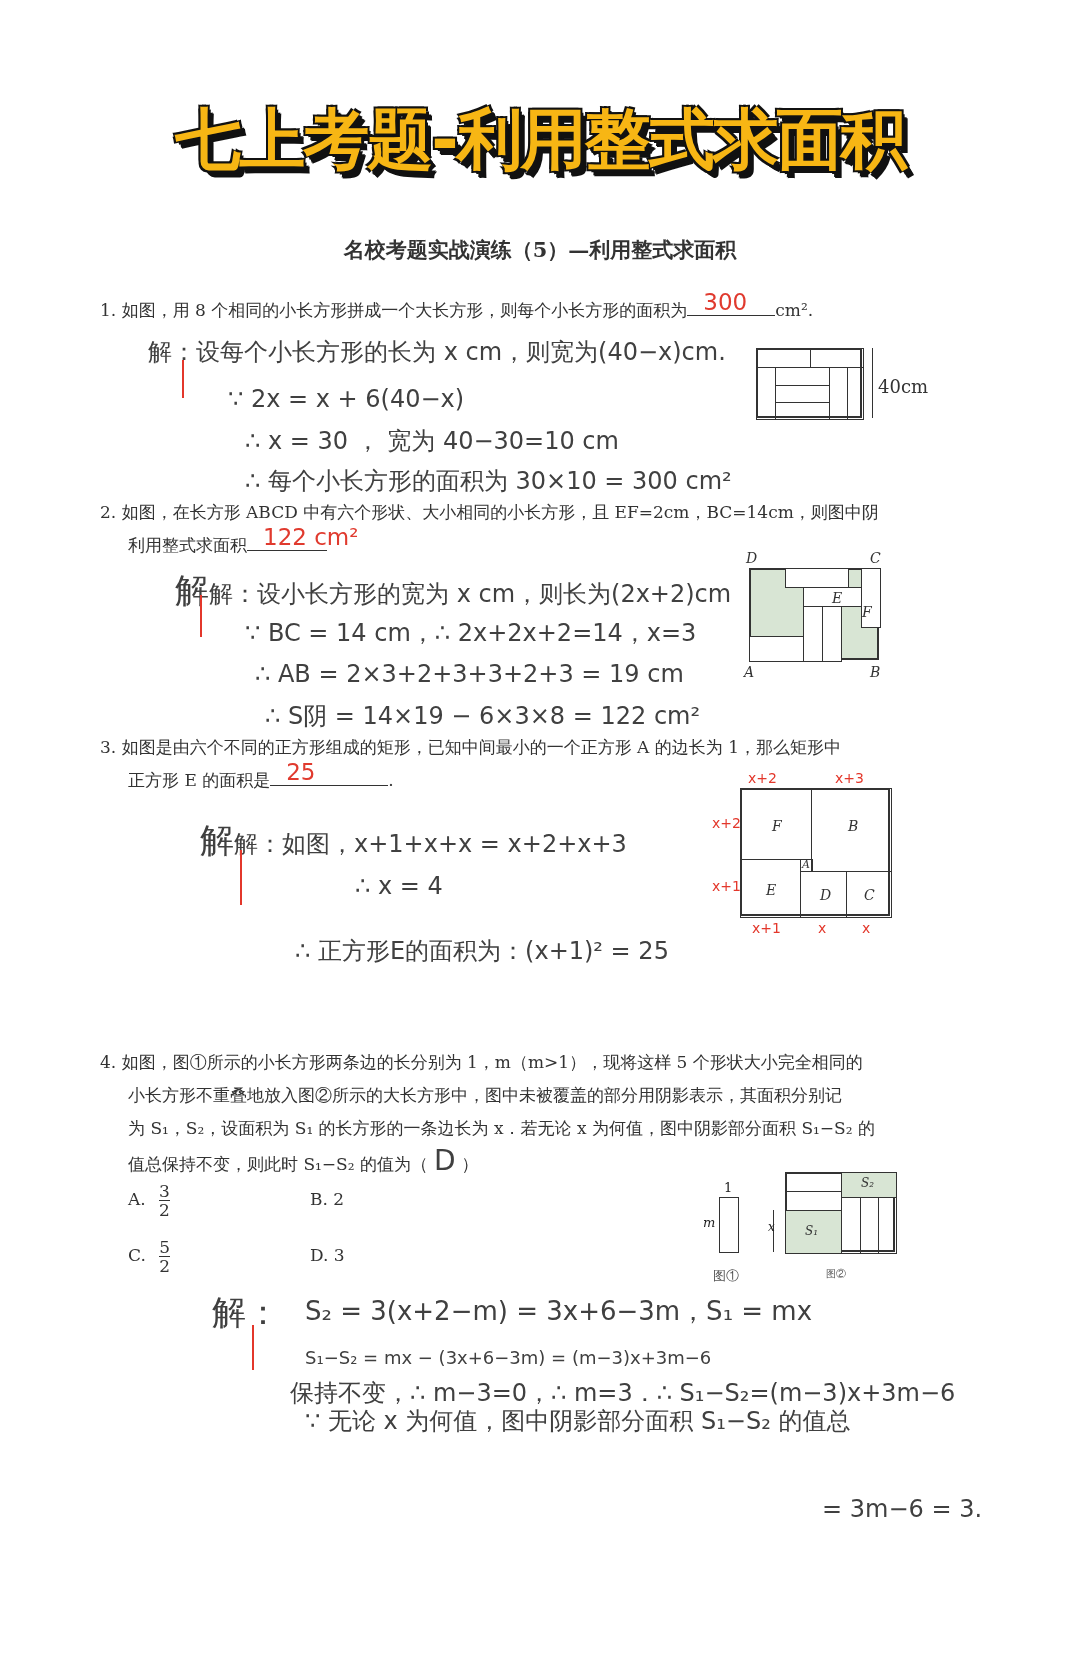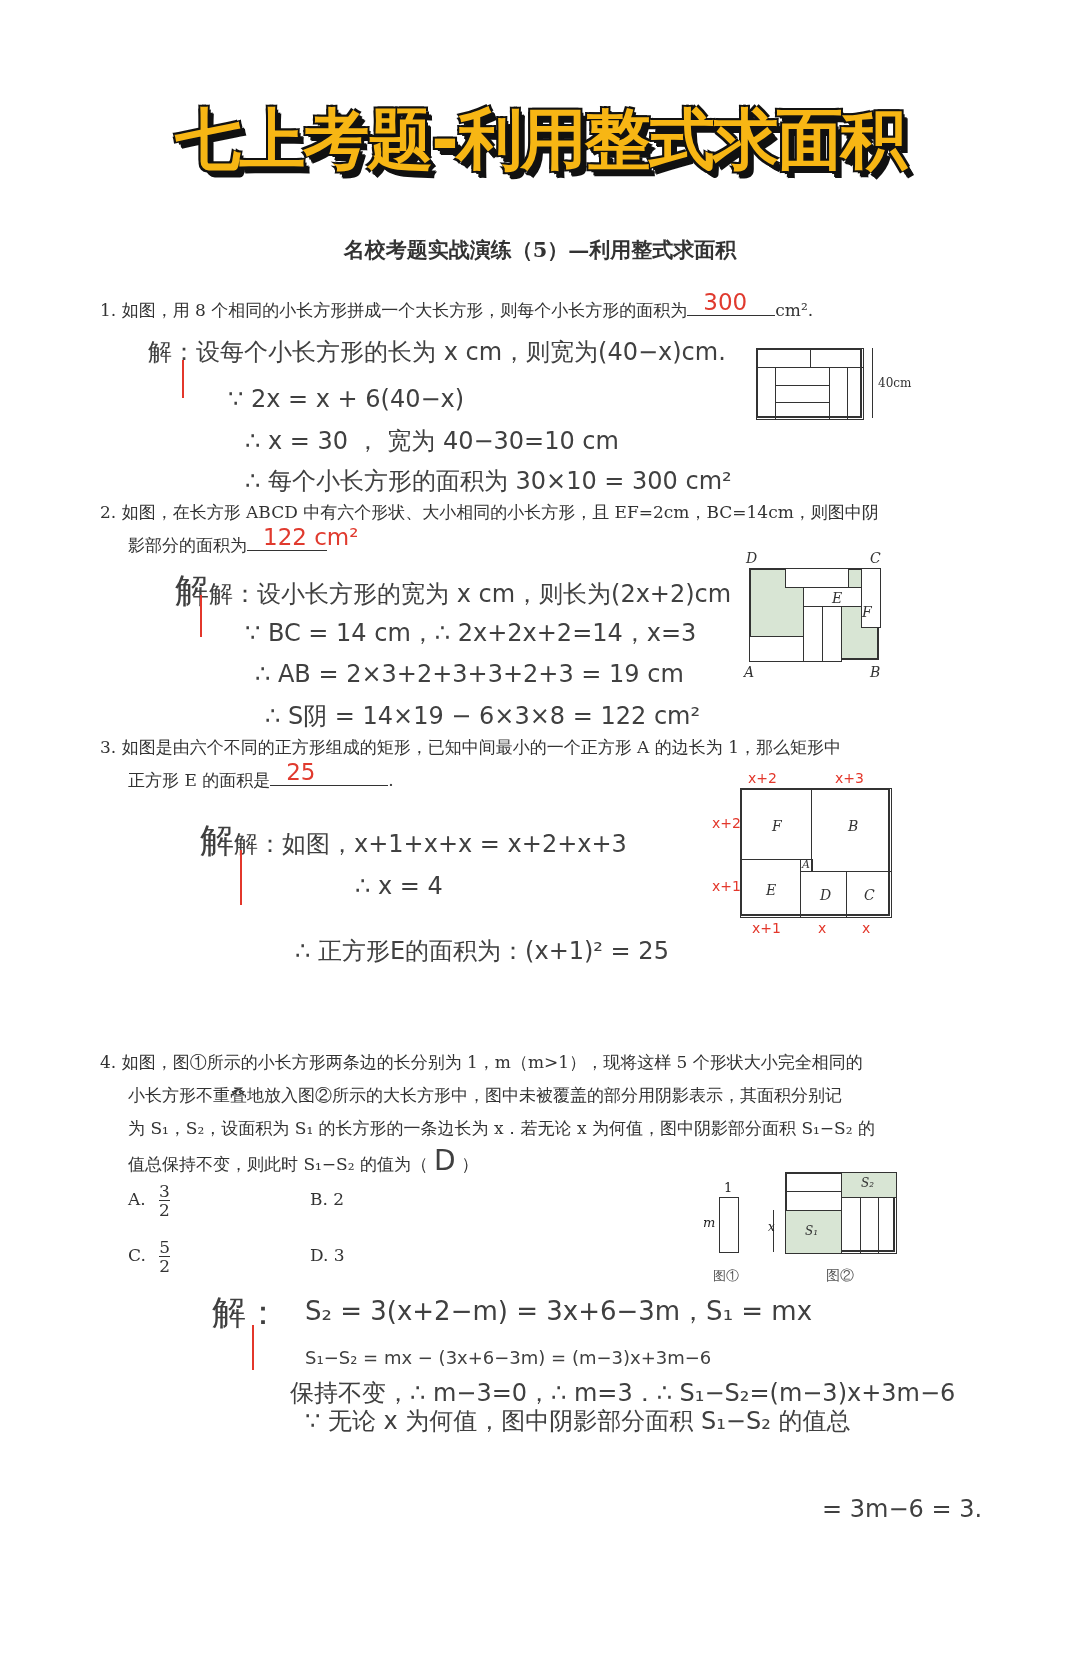--- a/index.html
+++ b/index.html
@@ -40,28 +40,28 @@
   <div class="cell" style="left:-2px;top:-2px;width:55px;height:20px;"></div>
   <div class="cell" style="left:52px;top:-2px;width:54px;height:20px;"></div>
   <div class="cell" style="left:-2px;top:17px;width:20px;height:53px;"></div>
   <div class="cell" style="left:17px;top:17px;width:55px;height:19px;"></div>
   <div class="cell" style="left:17px;top:35px;width:55px;height:18px;"></div>
   <div class="cell" style="left:17px;top:52px;width:55px;height:18px;"></div>
   <div class="cell" style="left:71px;top:17px;width:19px;height:53px;"></div>
   <div class="cell" style="left:89px;top:17px;width:17px;height:53px;"></div>
 </div>
 <div class="abs" style="left:872px;top:348px;width:1px;height:70px;background:#333;"></div>
-<div class="abs" style="left:878px;top:376px;font-size:12px;color:#333;">40cm</div>
+<div class="abs" style="left:878px;top:376px;font-size:18px;color:#333;">40cm</div>
 
 <div class="abs q" style="left:100px;top:495px;">
   <span>2.</span>
   <span>如图，在长方形 ABCD 中有六个形状、大小相同的小长方形，且 EF=2cm，BC=14cm，则图中阴</span>
 </div>
 <div class="abs q" style="left:128px;top:528px;">
-  <span>影部分的面积为</span><span class="blank" style="width:80px;"><span>122 cm²</span></span>
+  <span>利用整式求面积</span><span class="blank" style="width:80px;"><span>122 cm²</span></span>
 </div>
 <div class="abs hw" style="left:175px;top:568px;"><span class="jie">解</span><span>解：设小长方形的宽为 x cm，则长为(2x+2)cm</span></div>
 <div class="vline" style="left:200px;top:595px;height:42px;"></div>
 <div class="abs hw" style="left:245px;top:617px;">∵ BC = 14 cm，∴ 2x+2x+2=14，x=3</div>
 <div class="abs hw" style="left:255px;top:660px;">∴ AB = 2×3+2+3+3+2+3 = 19 cm</div>
 <div class="abs hw" style="left:265px;top:700px;">∴ S阴 = 14×19 − 6×3×8 = 122 cm²</div>
 
 <div class="abs fig shade" style="left:749px;top:568px;width:130px;height:92px;">
   <div class="cell" style="left:34px;top:-2px;width:64px;height:20px;background:#fff;"></div>
   <div class="cell" style="left:52px;top:17px;width:68px;height:20px;background:#fff;"></div>
@@ -149,21 +149,21 @@
   <div class="cell shade" style="left:54px;top:-2px;width:56px;height:26px;"></div>
   <div class="cell shade" style="left:-2px;top:36px;width:57px;height:44px;"></div>
   <div class="cell" style="left:54px;top:23px;width:20px;height:57px;"></div>
   <div class="cell" style="left:73px;top:23px;width:19px;height:57px;"></div>
   <div class="cell" style="left:91px;top:23px;width:19px;height:57px;"></div>
   <div class="lbl" style="left:74px;top:2px;font-size:12px;">S₂</div>
   <div class="lbl" style="left:18px;top:50px;font-size:12px;">S₁</div>
 </div>
 <div class="abs" style="left:773px;top:1210px;width:1px;height:42px;background:#333;"></div>
 <div class="abs" style="left:768px;top:1220px;font-size:12px;font-style:italic;">x</div>
-<div class="abs" style="left:826px;top:1267px;font-size:14px;color:#555;">图②</div>
+<div class="abs" style="left:826px;top:1267px;font-size:10px;color:#555;">图②</div>
 
 <div class="abs hw jie" style="left:212px;top:1290px;">解：</div>
 <div class="vline" style="left:252px;top:1325px;height:45px;"></div>
 <div class="abs hw" style="left:305px;top:1294px;font-size:26px;">S₂ = 3(x+2−m) = 3x+6−3m，S₁ = mx</div>
 <div class="abs hw" style="left:305px;top:1347px;font-size:18px;">S₁−S₂ = mx − (3x+6−3m) = (m−3)x+3m−6</div>
 <div class="abs hw" style="left:305px;top:1405px;">∵ 无论 x 为何值，图中阴影部分面积 S₁−S₂ 的值总</div>
 <div class="abs hw" style="left:290px;top:1377px;">保持不变，∴ m−3=0，∴ m=3．∴ S₁−S₂=(m−3)x+3m−6</div>
 <div class="abs hw" style="left:822px;top:1495px;">= 3m−6 = 3.</div>
 
 </body></html>

